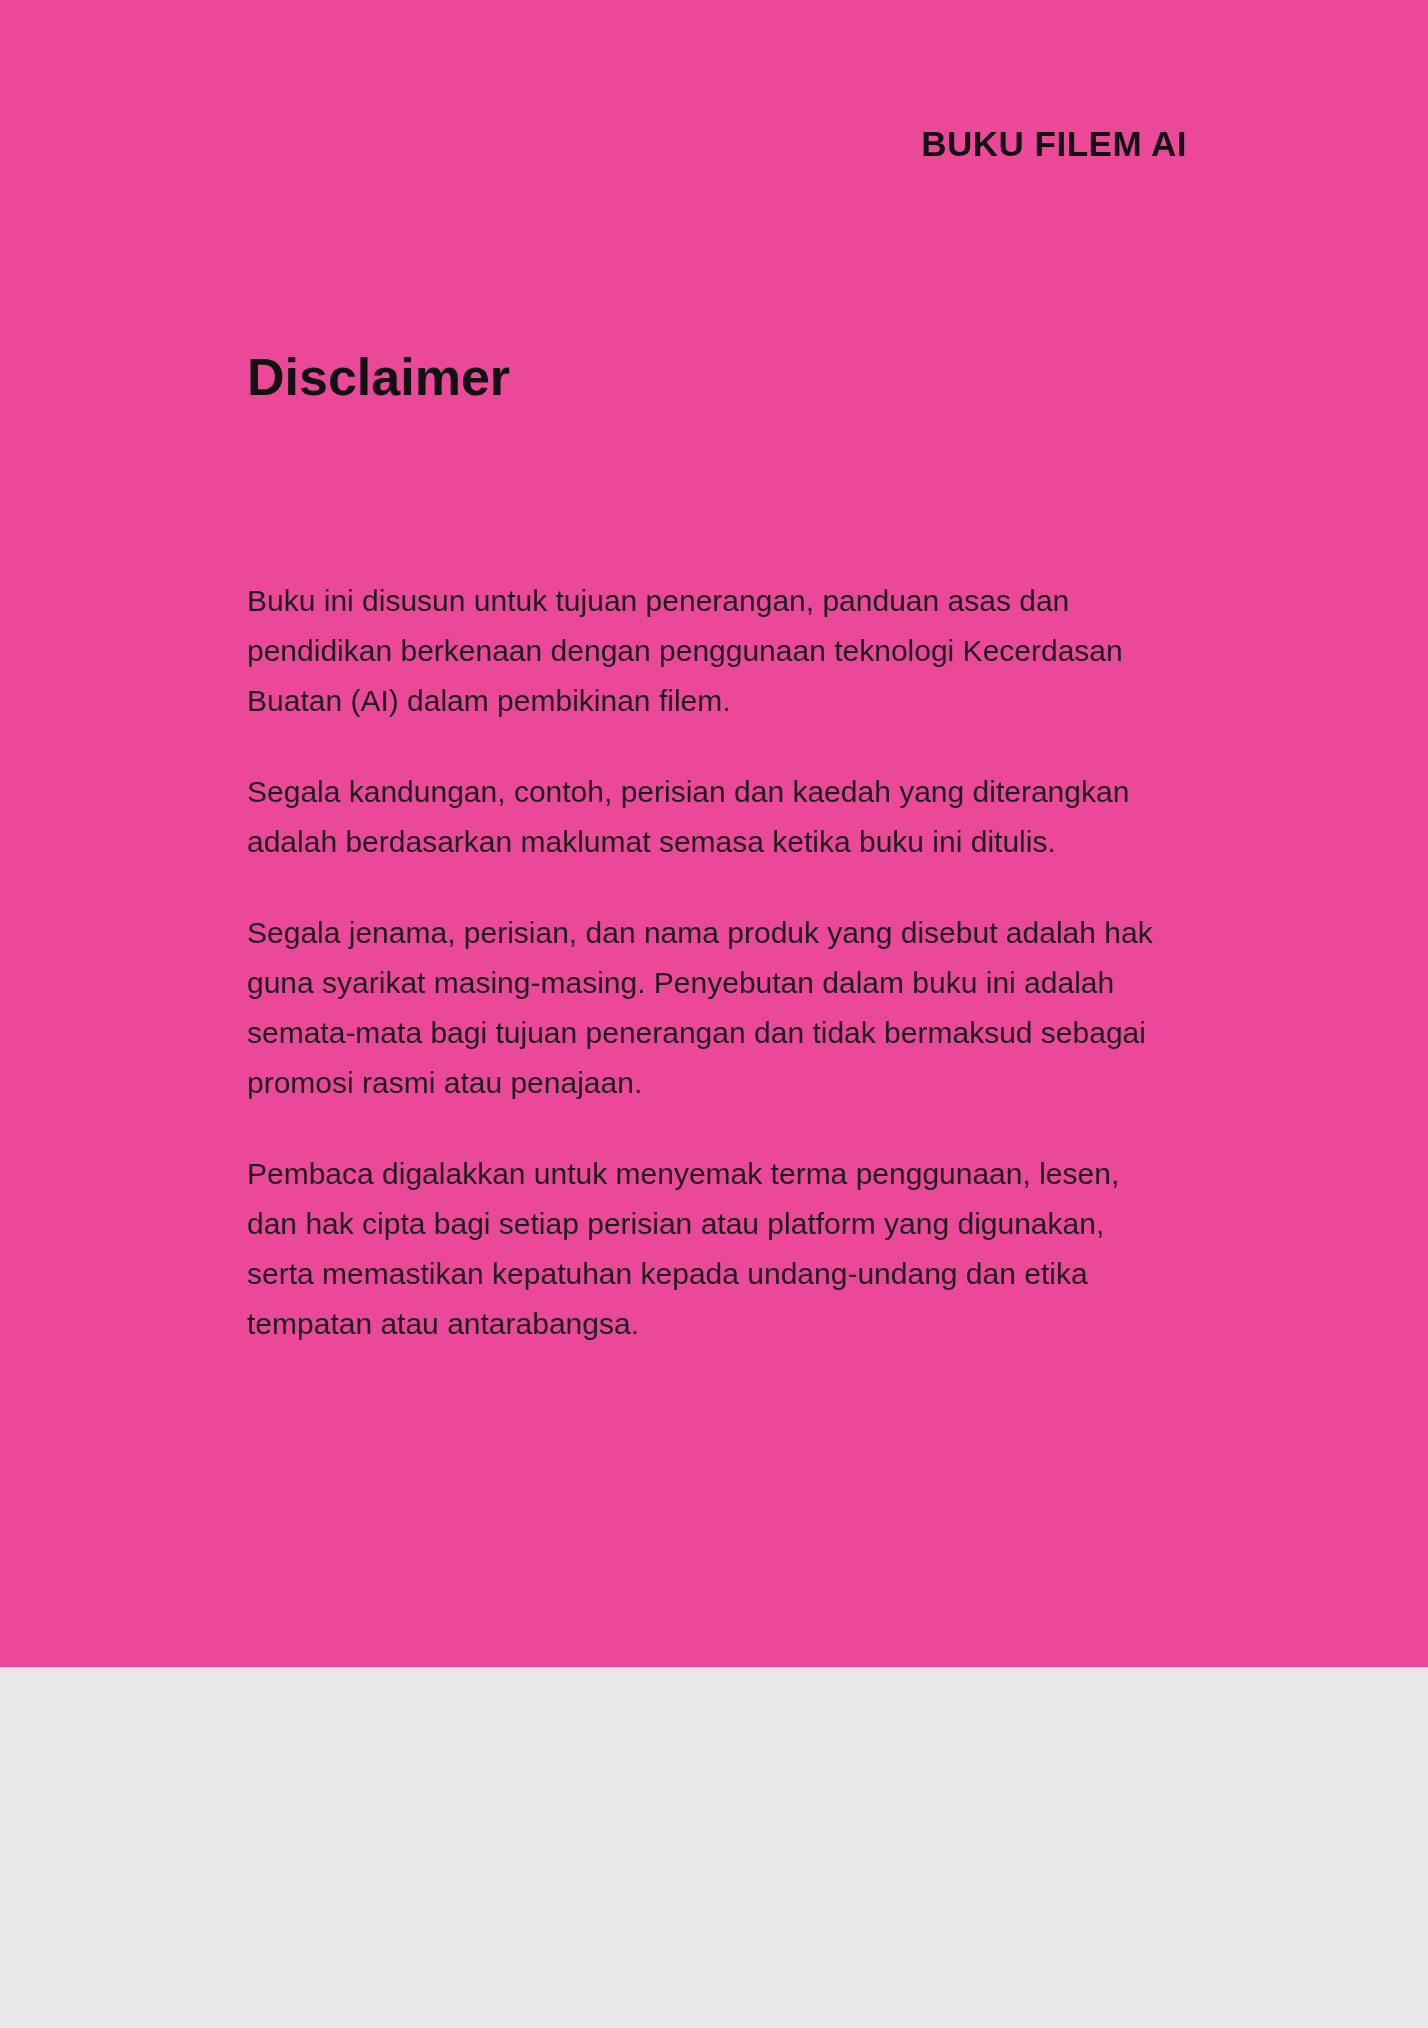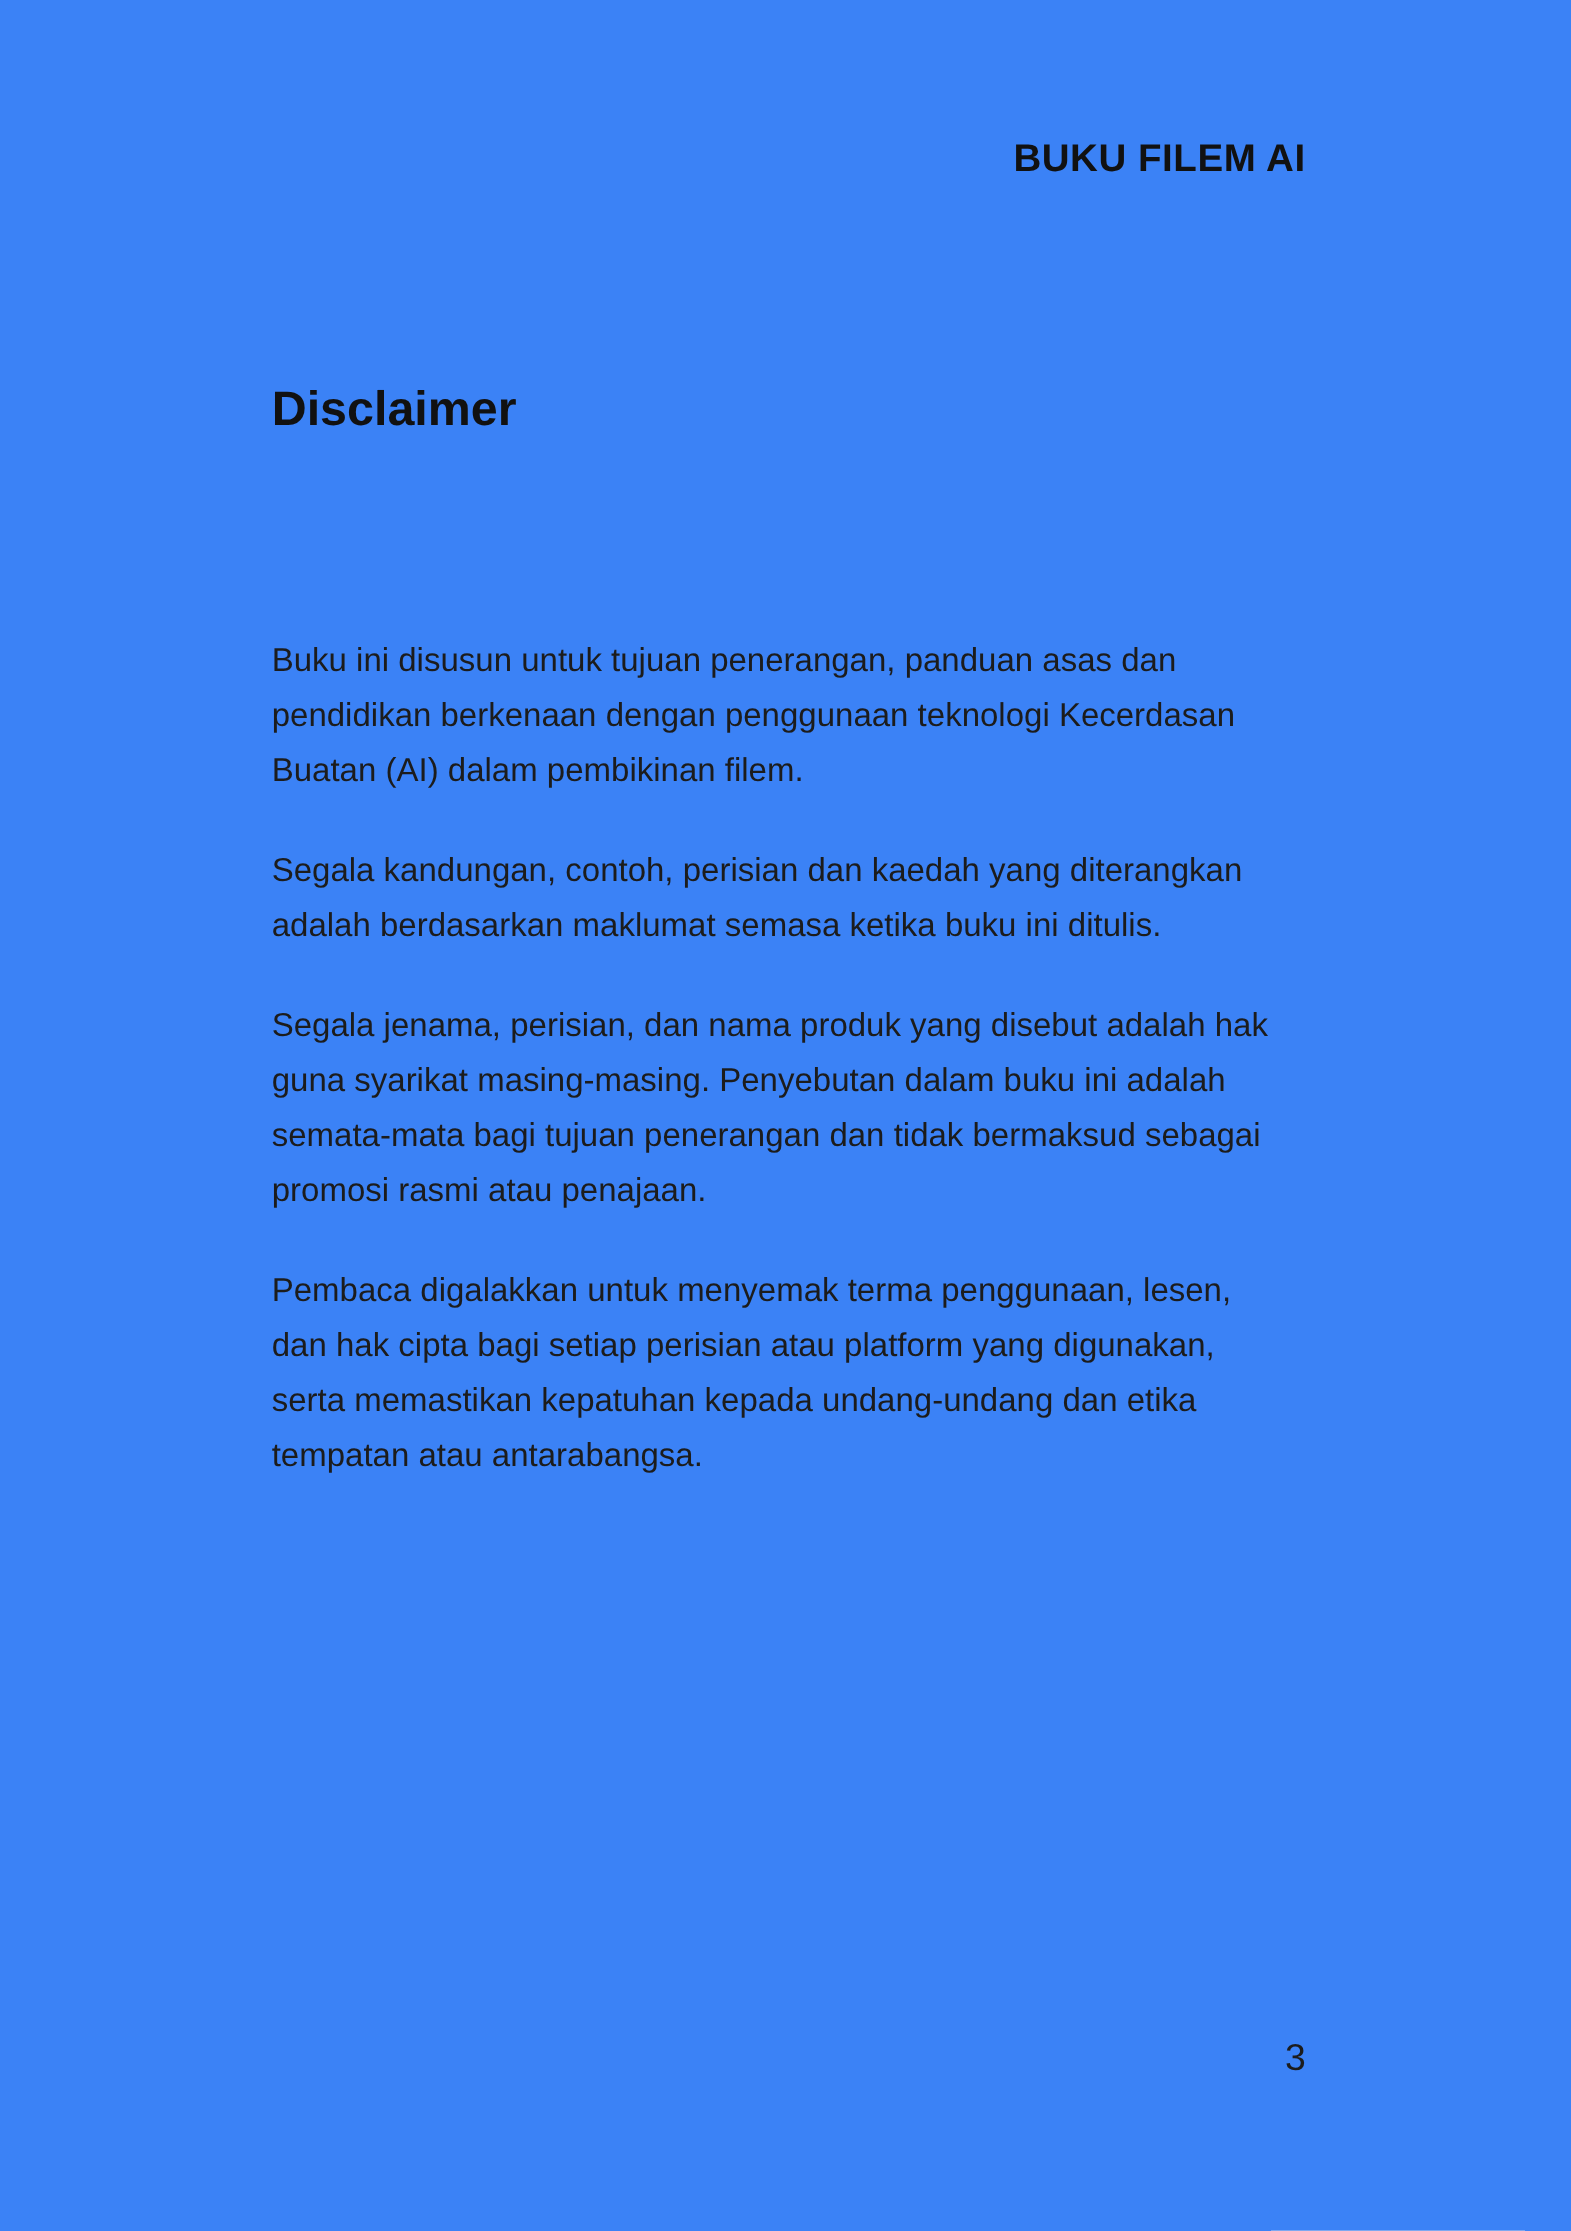--- a/index.html
+++ b/index.html
@@ -1,42 +1,42 @@
 <!DOCTYPE html>
 <html><head>
 <meta charset="utf-8">
 <style>
   * { margin: 0; padding: 0; box-sizing: border-box; }
   html, body { background: #e8e8e8; }
   .page {
     position: relative;
     width: 1428px;
-    height: 2028px;
-    background: #3b82f6;
+    height: 1667px;
+    background: #ec4899;
     margin: 0 auto;
     font-family: "Liberation Sans", "DejaVu Sans", sans-serif;
     color: #1a1a1a;
     overflow: hidden;
   }
   .content {
     position: absolute;
     left: 247px;
     width: 940px;
   }
   .running-header {
     top: 124px;
     text-align: right;
     font-size: 35px;
     font-weight: 700;
     letter-spacing: 0.5px;
     color: #111111;
   }
   .doc-title {
     top: 347px;
-    font-size: 44px;
+    font-size: 52px;
     font-weight: 700;
     color: #111111;
   }
   .body-copy {
     top: 576px;
     font-size: 30px;
     line-height: 50px;
     color: #1c1c1c;
   }
   .body-copy p {

